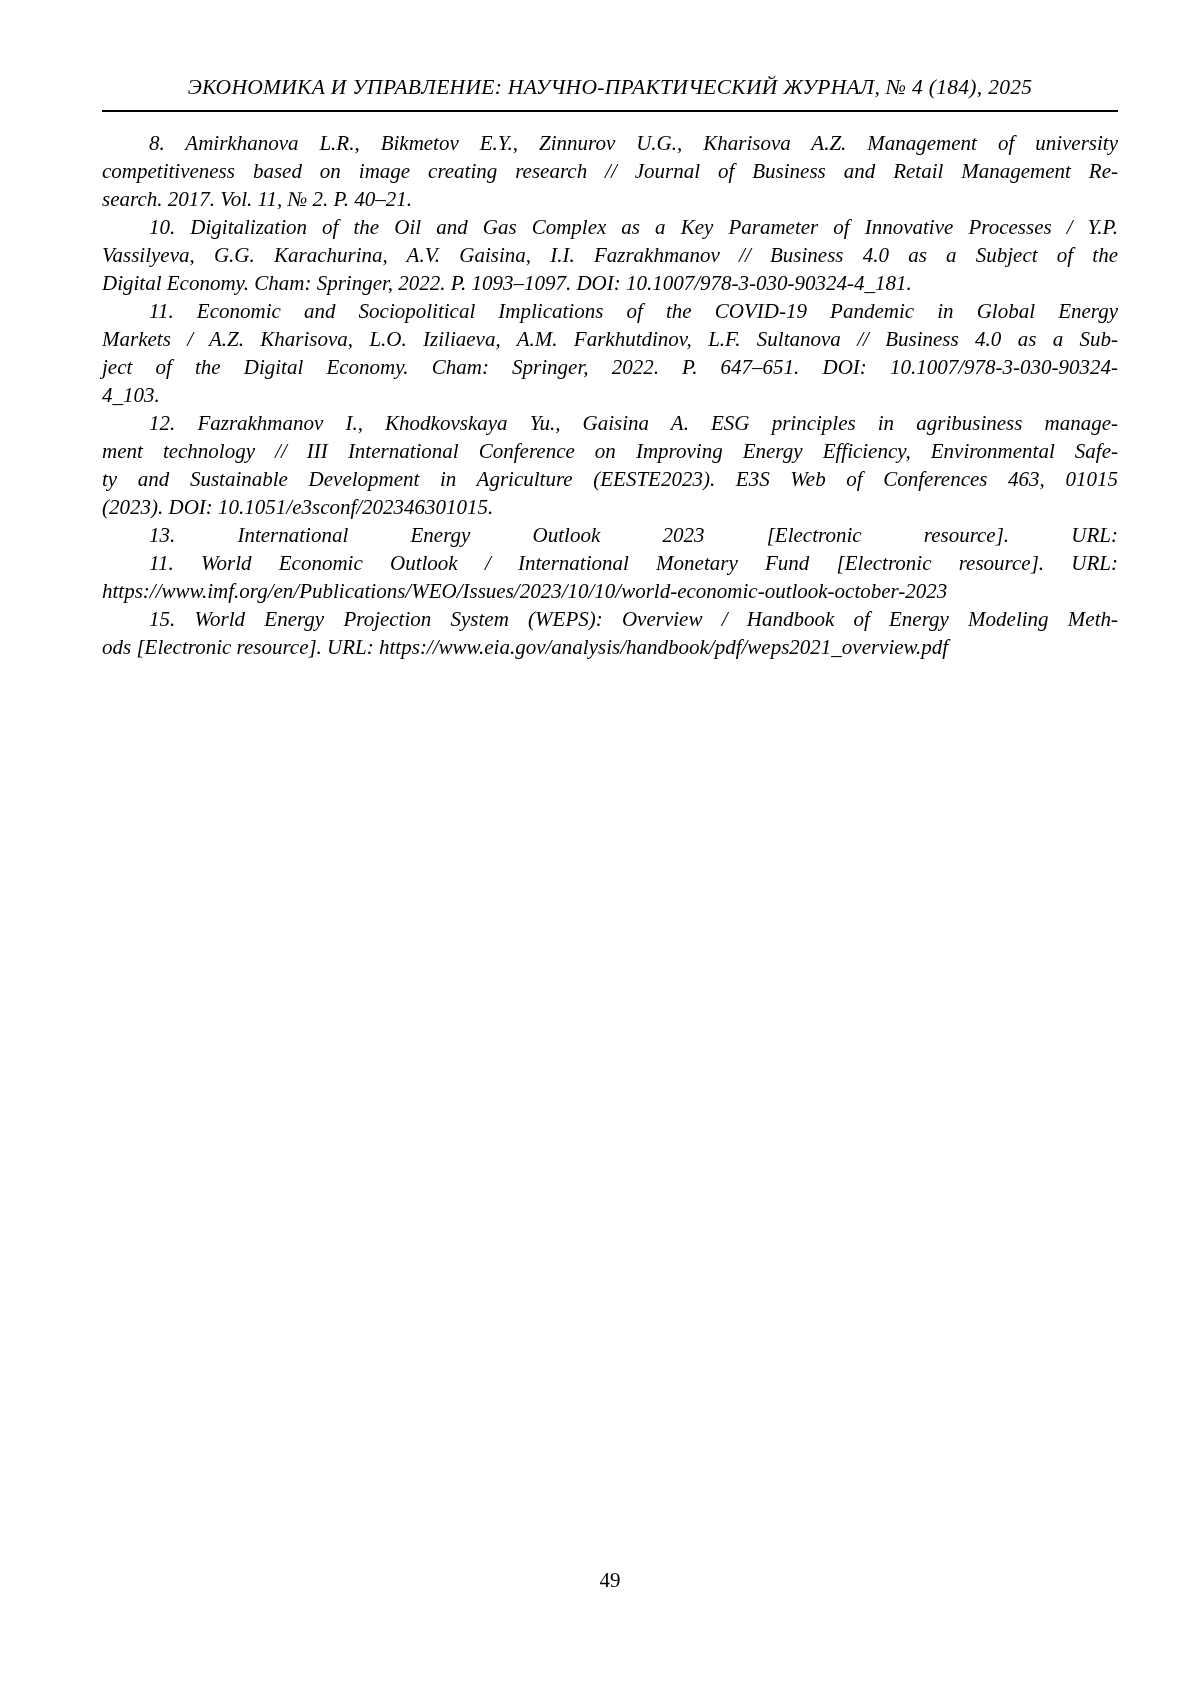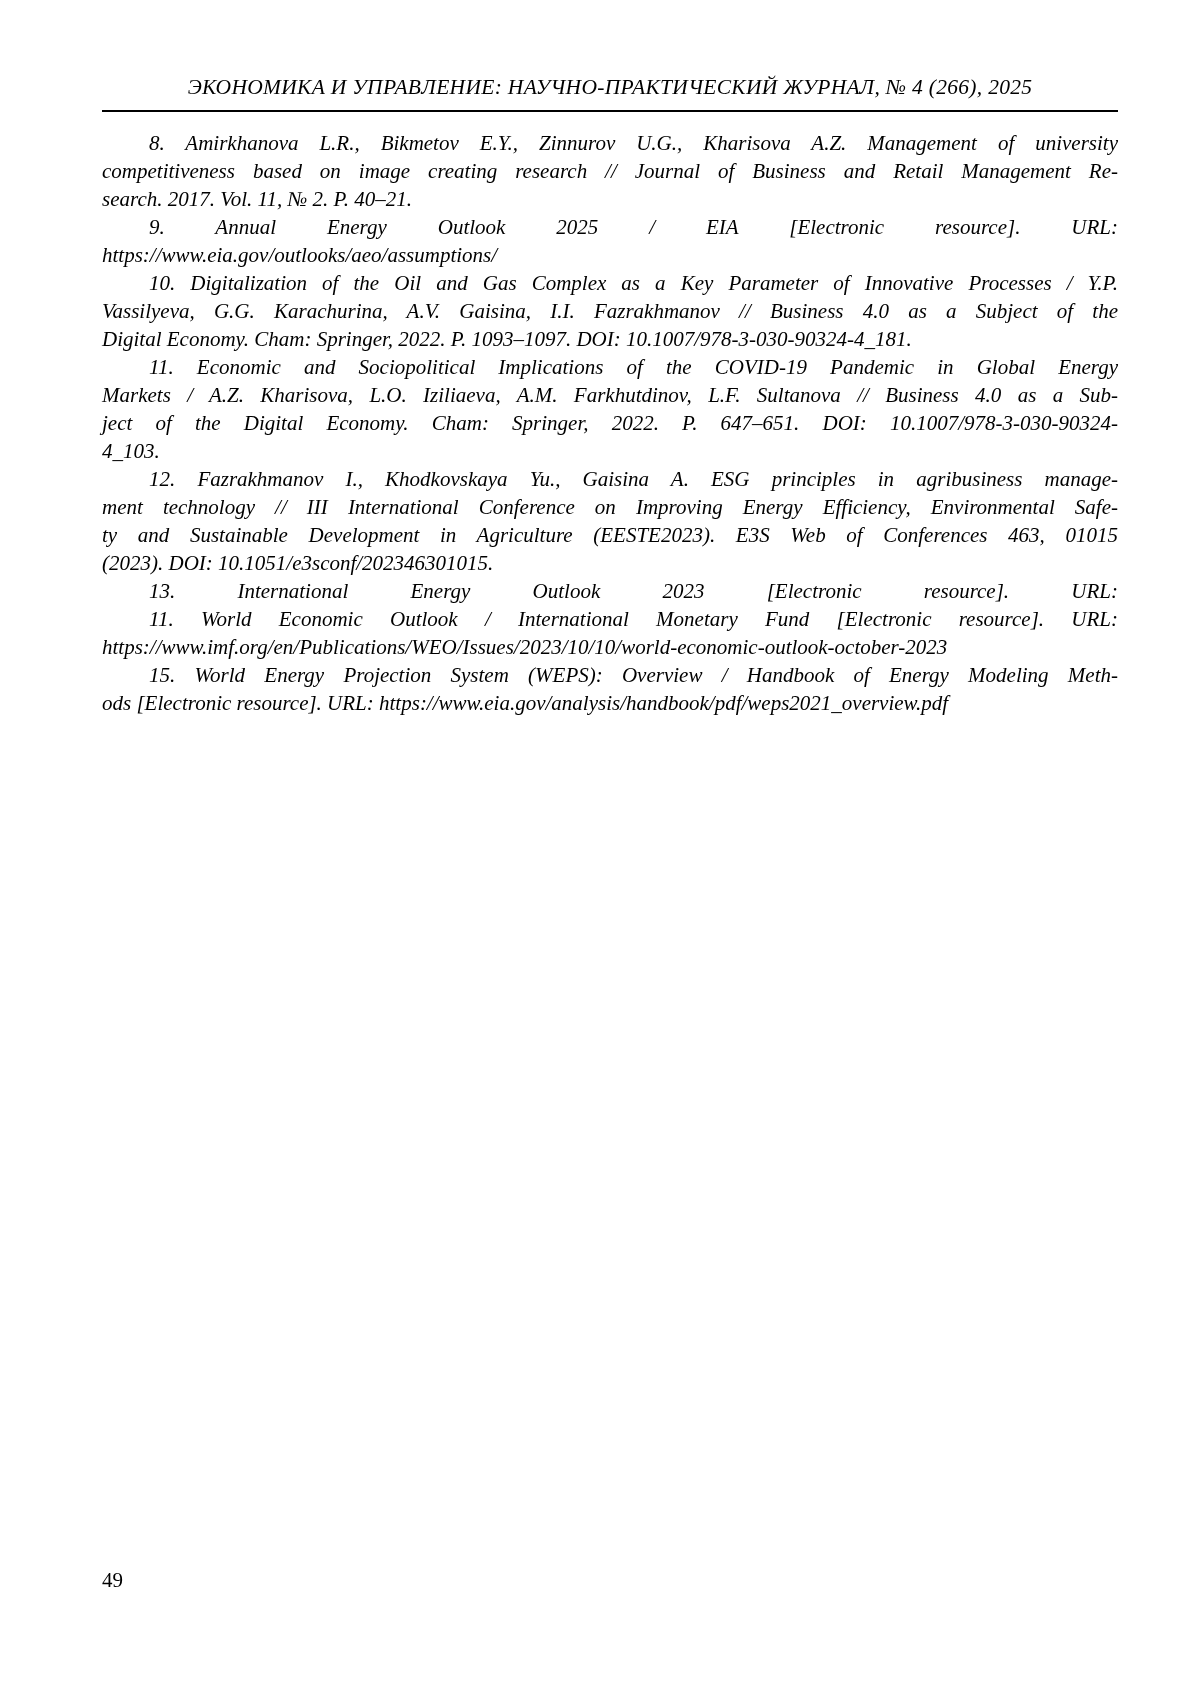--- a/index.html
+++ b/index.html
@@ -49,41 +49,38 @@
     text-indent: 47px;
   }
   .ref-line.last {
     text-align-last: left;
   }
   .page-footer {
     position: absolute;
     top: 1566px;
     left: 102px;
     width: 1016px;
+    text-align: center;
     font-size: 21px;
     line-height: 28px;
   }
 </style>
 </head>
 <body>
 
 <main class="content">
   <header class="journal-header">
-    <span>ЭКОНОМИКА И УПРАВЛЕНИЕ: НАУЧНО-ПРАКТИЧЕСКИЙ ЖУРНАЛ, № 4 (266), 2025</span>
+    <span>ЭКОНОМИКА И УПРАВЛЕНИЕ: НАУЧНО-ПРАКТИЧЕСКИЙ ЖУРНАЛ, № 4 (184), 2025</span>
   </header>
 
   <section class="references" id="references">
       <div class="reference">
         <div class="ref-line first">8. Amirkhanova L.R., Bikmetov E.Y., Zinnurov U.G., Kharisova A.Z. Management of university</div>
         <div class="ref-line">competitiveness based on image creating research // Journal of Business and Retail Management Re-</div>
         <div class="ref-line last">search. 2017. Vol. 11, № 2. P. 40–21.</div>
-      </div>
-      <div class="reference">
-        <div class="ref-line first">9. Annual Energy Outlook 2025 / EIA [Electronic resource]. URL:</div>
-        <div class="ref-line last">https://www.eia.gov/outlooks/aeo/assumptions/</div>
       </div>
       <div class="reference">
         <div class="ref-line first">10. Digitalization of the Oil and Gas Complex as a Key Parameter of Innovative Processes / Y.P.</div>
         <div class="ref-line">Vassilyeva, G.G. Karachurina, A.V. Gaisina, I.I. Fazrakhmanov // Business 4.0 as a Subject of the</div>
         <div class="ref-line last">Digital Economy. Cham: Springer, 2022. P. 1093–1097. DOI: 10.1007/978-3-030-90324-4_181.</div>
       </div>
       <div class="reference">
         <div class="ref-line first">11. Economic and Sociopolitical Implications of the COVID-19 Pandemic in Global Energy</div>
         <div class="ref-line">Markets / A.Z. Kharisova, L.O. Iziliaeva, A.M. Farkhutdinov, L.F. Sultanova // Business 4.0 as a Sub-</div>
         <div class="ref-line">ject of the Digital Economy. Cham: Springer, 2022. P. 647–651. DOI: 10.1007/978-3-030-90324-</div>

